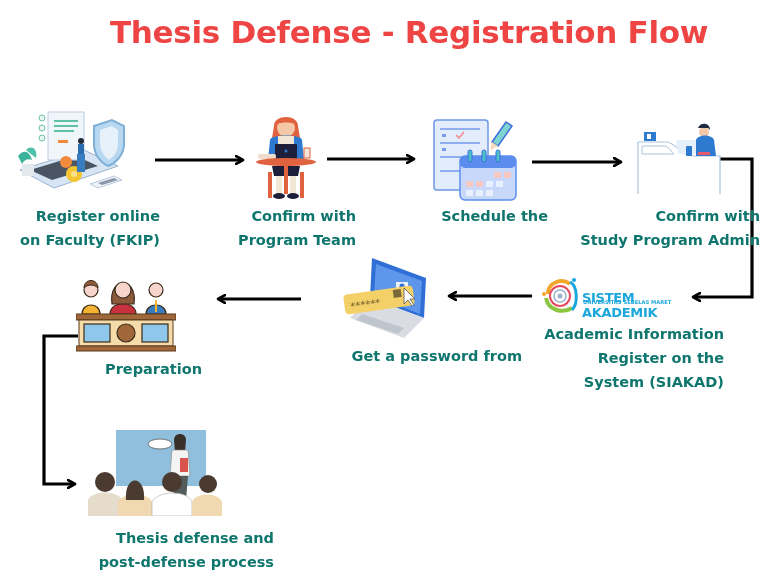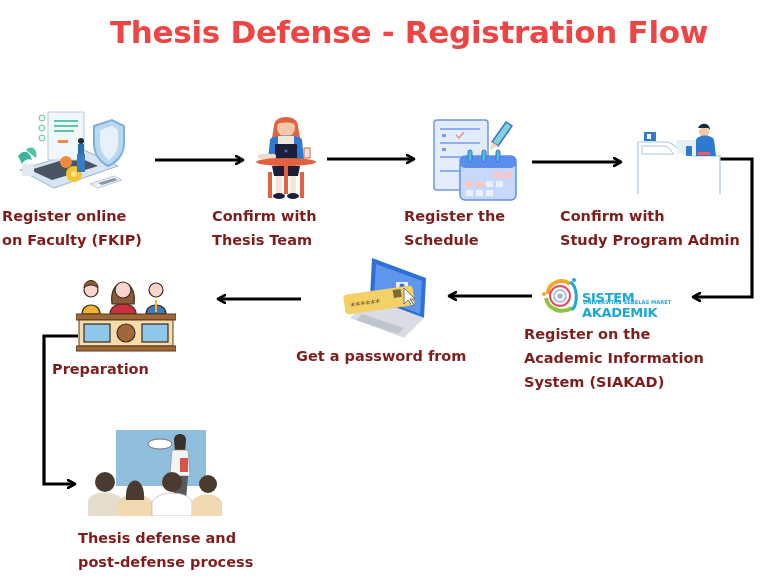--- a/index.html
+++ b/index.html
@@ -1,18 +1,18 @@
 <!DOCTYPE html>
 <html><head>
 <meta charset="utf-8">
 <style>
   html, body { margin:0; padding:0; background:#ffffff; }
   body { width:768px; height:588px; position:relative; overflow:hidden; font-family:"Liberation Sans", sans-serif; color:#111; }
   .title { position:absolute; left:0; top:14px; width:768px; padding-left:82px; box-sizing:border-box; font-family:"DejaVu Sans", sans-serif; font-weight:bold; font-size:31px; letter-spacing:-0.3px; color:#ef4444;margin-left:28px; }
-  .label { position:absolute; text-align:left; font-family:"DejaVu Sans", sans-serif; font-weight:bold; font-size:14.5px; line-height:24px; color:#7f1d1d; white-space:nowrap; }
+  .label { position:absolute; text-align:right; font-family:"DejaVu Sans", sans-serif; font-weight:bold; font-size:14.5px; line-height:24px; color:#0f766e; white-space:nowrap; }
   .icon { position:absolute; }
   svg.wires { position:absolute; left:0; top:0; }
 </style>
 </head>
 <body>
 
 <div class="title">Thesis Defense - Registration Flow</div>
 
 <svg class="wires" width="768" height="588">
   <defs>
@@ -78,21 +78,21 @@
     <rect x="16" y="60" width="4" height="26" fill="#e0623f"></rect>
     <rect x="48" y="60" width="4" height="26" fill="#e0623f"></rect>
     <rect x="24" y="64" width="6" height="18" fill="#f2e6d6"></rect>
     <rect x="38" y="64" width="6" height="18" fill="#f2e6d6"></rect>
     <ellipse cx="27" cy="84" rx="6" ry="3" fill="#1d1f3a"></ellipse>
     <ellipse cx="41" cy="84" rx="6" ry="3" fill="#1d1f3a"></ellipse>
   </svg>
 </div>
 <div class="label" style="left:212px;top:204px;width:144px;">
   <div>Confirm with</div>
-  <div>Thesis Team</div>
+  <div>Program Team</div>
 </div>
 
 <div class="icon" style="left:432px;top:116px;width:88px;height:86px;">
   <svg width="88" height="86" viewBox="0 0 88 86">
     <rect x="2" y="4" width="54" height="70" rx="3" fill="#e3ecfb" stroke="#6f96e8" stroke-width="1.5"></rect>
     <rect x="8" y="12" width="40" height="2" fill="#8eaef0"></rect>
     <rect x="8" y="26" width="40" height="2" fill="#8eaef0"></rect>
     <rect x="8" y="40" width="40" height="2" fill="#8eaef0"></rect>
     <rect x="8" y="54" width="40" height="2" fill="#8eaef0"></rect>
     <rect x="10" y="18" width="4" height="3" fill="#7a9be8"></rect>
@@ -110,22 +110,21 @@
     <rect x="34" y="65" width="7" height="6" fill="#f7c8c2"></rect>
     <rect x="44" y="65" width="7" height="6" fill="#f7c8c2"></rect>
     <rect x="54" y="65" width="7" height="6" fill="#e9f0ff"></rect>
     <rect x="64" y="65" width="7" height="6" fill="#e9f0ff"></rect>
     <rect x="34" y="74" width="7" height="6" fill="#e9f0ff"></rect>
     <rect x="44" y="74" width="7" height="6" fill="#e9f0ff"></rect>
     <rect x="54" y="74" width="7" height="6" fill="#e9f0ff"></rect>
   </svg>
 </div>
 <div class="label" style="left:404px;top:204px;width:144px;">
-  <div>Register the</div>
-  <div>Schedule</div>
+  <div>Schedule the</div>
 </div>
 
 <div class="icon" style="left:636px;top:122px;width:90px;height:72px;">
   <svg width="90" height="72" viewBox="0 0 90 72">
     <rect x="8" y="10" width="12" height="9" fill="#2f7ad1"></rect>
     <rect x="11" y="12" width="4" height="5" fill="#ffffff"></rect>
     <path d="M2,20 L30,20 C40,20 44,34 58,34 L84,34 L84,72" fill="none" stroke="#a9c4de" stroke-width="1.2"></path>
     <path d="M2,20 L2,72" fill="none" stroke="#a9c4de" stroke-width="1.2"></path>
     <path d="M6,24 L28,24 C34,24 36,32 38,32 L6,32 Z" fill="none" stroke="#a9c4de" stroke-width="1"></path>
     <path d="M40,18 L64,18 L66,32 L42,32 Z" fill="#e6f0fb"></path>
@@ -149,22 +148,22 @@
     <circle cx="20" cy="20" r="10" fill="none" stroke="#e84a5f" stroke-width="2"></circle>
     <circle cx="20" cy="20" r="6" fill="none" stroke="#9ab3d0" stroke-width="1.5"></circle>
     <circle cx="20" cy="20" r="2.5" fill="#9ab3d0"></circle>
     <circle cx="4" cy="18" r="2" fill="#f4a62a"></circle>
     <circle cx="34" cy="4" r="2" fill="#1ba7dc"></circle>
   </svg>
   <div style="position:absolute;left:42px;top:8px;font-family:'DejaVu Sans',sans-serif;font-weight:bold;font-size:13px;color:#1ba7dc;letter-spacing:-0.3px;margin-top:6px;">SISTEM AKADEMIK</div>
   <div style="position:absolute;left:43px;top:23px;font-family:'DejaVu Sans',sans-serif;font-weight:bold;font-size:5.2px;color:#1ba7dc;">UNIVERSITAS SEBELAS MARET</div>
 </div>
 <div class="label" style="left:524px;top:322px;width:200px;">
+  <div>Academic Information</div>
   <div>Register on the</div>
-  <div>Academic Information</div>
   <div>System (SIAKAD)</div>
 </div>
 
 <div class="icon" style="left:342px;top:256px;width:90px;height:84px;">
   <svg width="90" height="84" viewBox="0 0 90 84">
     <path d="M30,2 L84,22 L82,62 L28,42 Z" fill="#2f6fd6"></path>
     <path d="M34,8 L80,25 L78,58 L32,40 Z" fill="#5d96ea"></path>
     <rect x="54" y="26" width="12" height="12" fill="#eaf2fd"></rect>
     <circle cx="60" cy="30" r="2.5" fill="#2f6fd6"></circle>
     <path d="M28,42 L82,62 L62,82 L8,62 Z" fill="#d9dde3"></path>

